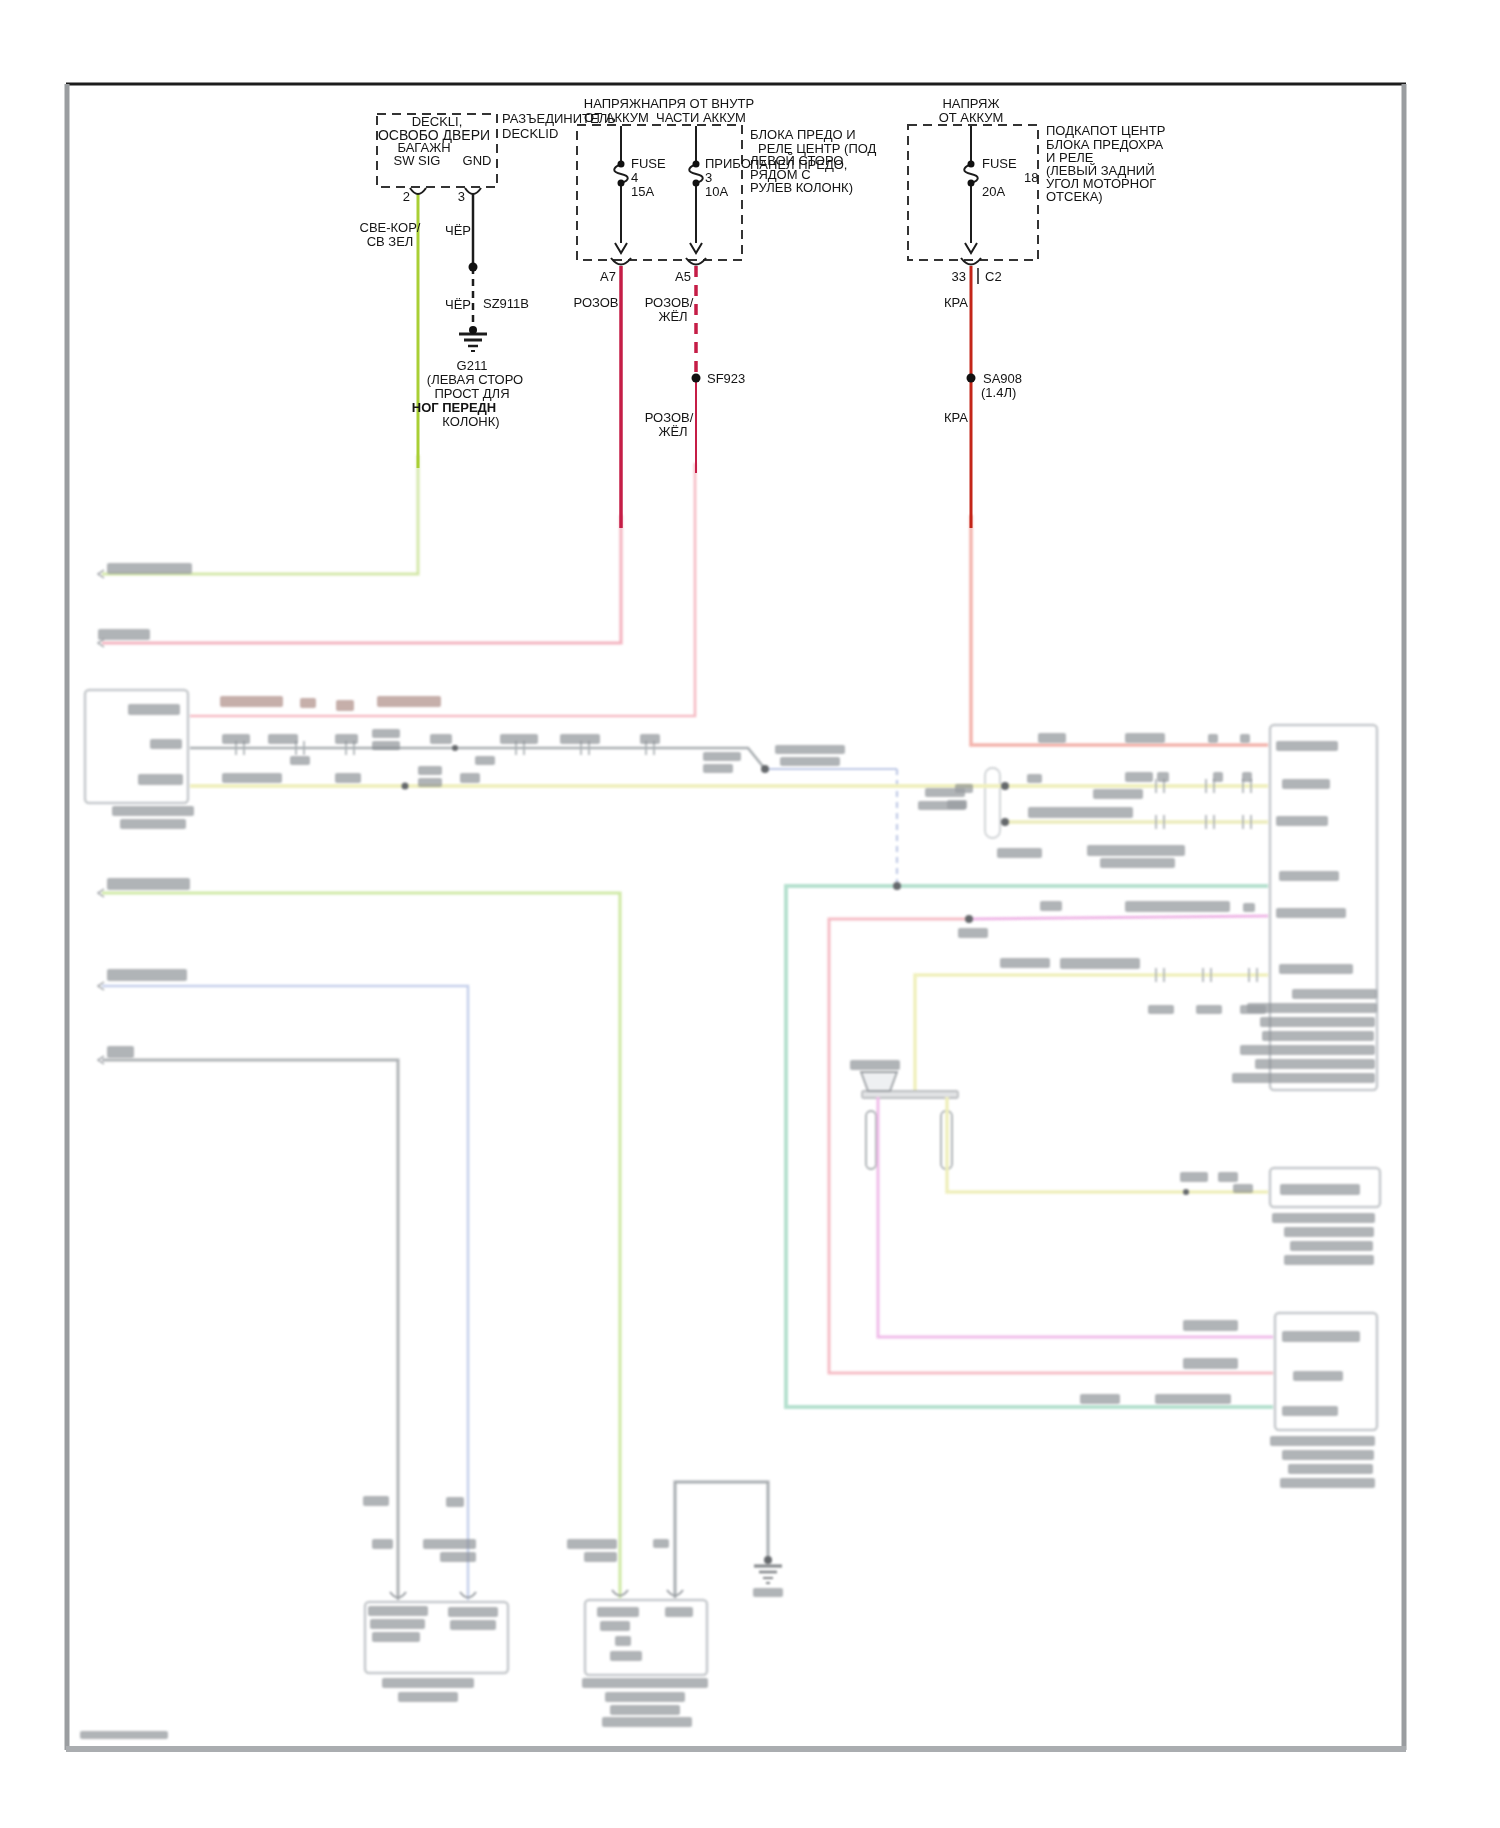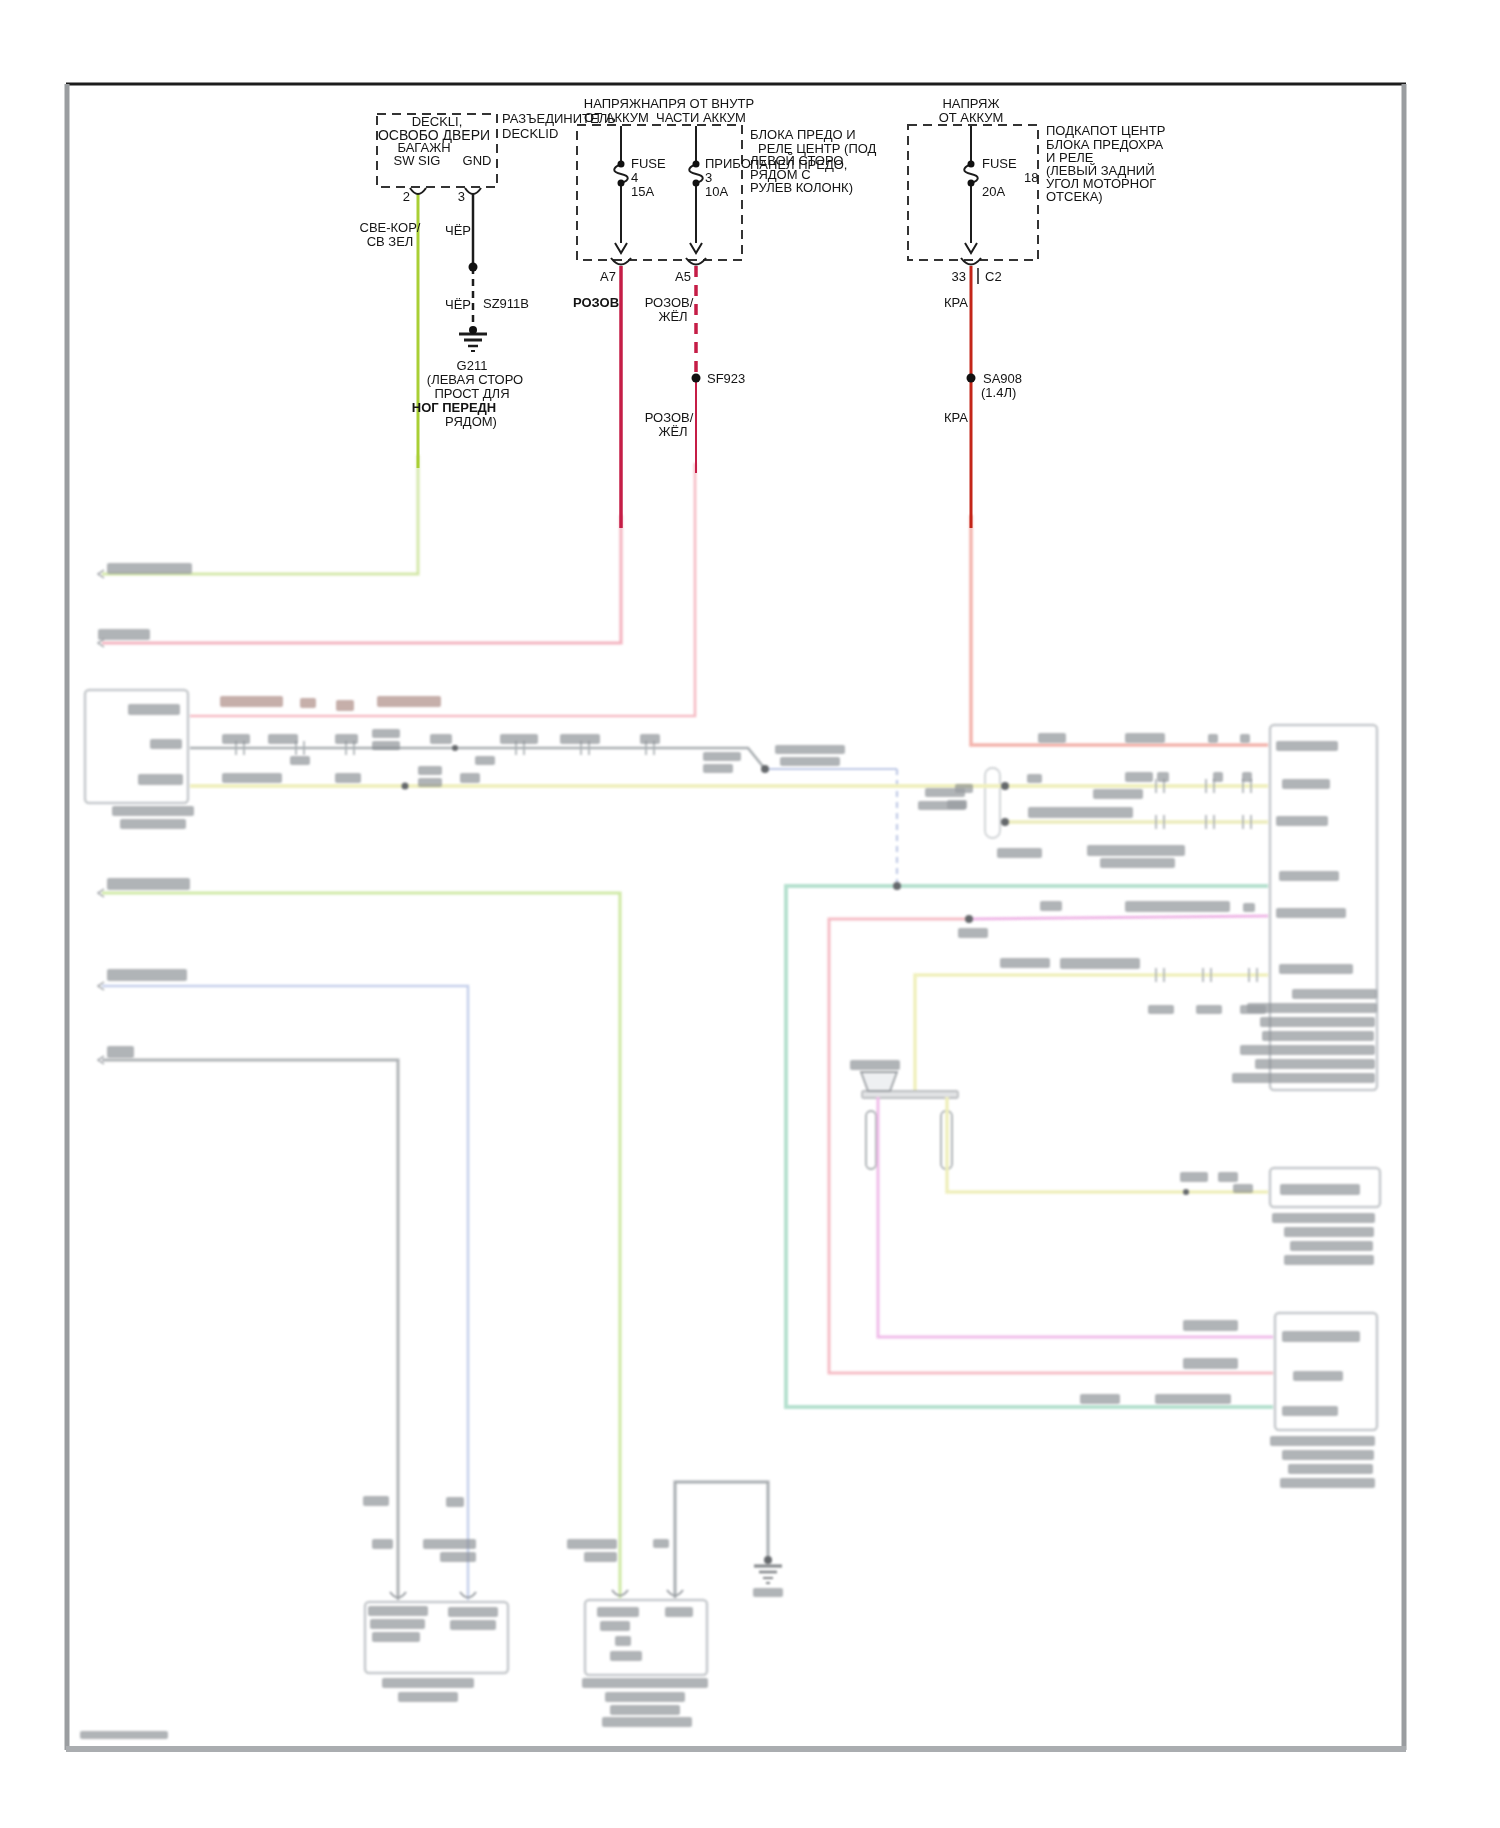--- a/index.html
+++ b/index.html
@@ -288,38 +288,38 @@
       <div class="txt r" style="left: 465px; top: 190px; font-size: 13px;">3</div>
       <div class="txt c" style="left: 390px; top: 221px; font-size: 13px;">СВЕ-КОР/</div>
       <div class="txt c" style="left: 390px; top: 235px; font-size: 13px;">СВ ЗЕЛ</div>
       <div class="txt c" style="left: 458px; top: 224px; font-size: 13px;">ЧЁР</div>
       <div class="txt l" style="left: 483px; top: 261px; font-size: 13px; margin-top: 36px;">SZ911B</div>
       <div class="txt c" style="left: 458px; top: 298px; font-size: 13px;">ЧЁР</div>
       <div class="txt c" style="left: 472px; top: 359px; font-size: 13px;">G211</div>
       <div class="txt c" style="left: 475px; top: 373px; font-size: 13px;">(ЛЕВАЯ СТОРО</div>
       <div class="txt c" style="left: 472px; top: 387px; font-size: 13px;">ПРОСТ ДЛЯ</div>
       <div class="txt c" style="left: 454px; top: 401px; font-size: 13px; font-weight: bold;">НОГ ПЕРЕДН</div>
-      <div class="txt c" style="left: 471px; top: 415px; font-size: 13px;">РЯДОМ)</div>
+      <div class="txt c" style="left: 471px; top: 415px; font-size: 13px;">КОЛОНК)</div>
       <div class="txt c" style="left: 669px; top: 97px; font-size: 13px;">НАПРЯЖНАПРЯ ОТ ВНУТР</div>
       <div class="txt c" style="left: 665px; top: 111px; font-size: 13px;">ОТ АККУМ  ЧАСТИ АККУМ</div>
       <div class="txt l" style="left: 631px; top: 157px; font-size: 13px;">FUSE</div>
       <div class="txt l" style="left: 631px; top: 171px; font-size: 13px;">4</div>
       <div class="txt l" style="left: 631px; top: 185px; font-size: 13px;">15A</div>
       <div class="txt l" style="left: 705px; top: 157px; font-size: 13px;">ПРИБО</div>
       <div class="txt l" style="left: 705px; top: 171px; font-size: 13px;">3</div>
       <div class="txt l" style="left: 705px; top: 185px; font-size: 13px;">10A</div>
       <div class="txt l" style="left: 750px; top: 128px; font-size: 13px;">БЛОКА ПРЕДО И</div>
       <div class="txt l" style="left: 750px; top: 142px; font-size: 13px; margin-left: 8px;">РЕЛЕ ЦЕНТР (ПОД</div>
       <div class="txt l" style="left: 750px; top: 154px; font-size: 13px;">ЛЕВОЙ СТОРО</div>
       <div class="txt l" style="left: 750px; top: 158px; font-size: 13px;">ПАНЕЛ ПРЕДО,</div>
       <div class="txt l" style="left: 750px; top: 168px; font-size: 13px;">РЯДОМ С</div>
       <div class="txt l" style="left: 750px; top: 181px; font-size: 13px;">РУЛЕВ КОЛОНК)</div>
       <div class="txt r" style="left: 616px; top: 270px; font-size: 13px;">A7</div>
       <div class="txt r" style="left: 691px; top: 270px; font-size: 13px;">A5</div>
-      <div class="txt c" style="left: 596px; top: 296px; font-size: 13px; font-weight: bold;">РОЗОВ</div>
+      <div class="txt c" style="left: 596px; top: 296px; font-size: 13px;">РОЗОВ</div>
       <div class="txt c" style="left: 669px; top: 296px; font-size: 13px;">РОЗОВ/</div>
       <div class="txt c" style="left: 673px; top: 310px; font-size: 13px;">ЖЁЛ</div>
       <div class="txt l" style="left: 707px; top: 372px; font-size: 13px;">SF923</div>
       <div class="txt c" style="left: 669px; top: 411px; font-size: 13px;">РОЗОВ/</div>
       <div class="txt c" style="left: 673px; top: 425px; font-size: 13px;">ЖЁЛ</div>
       <div class="txt c" style="left: 971px; top: 97px; font-size: 13px;">НАПРЯЖ</div>
       <div class="txt c" style="left: 971px; top: 111px; font-size: 13px;">ОТ АККУМ</div>
       <div class="txt l" style="left: 982px; top: 157px; font-size: 13px;">FUSE</div>
       <div class="txt l" style="left: 1024px; top: 171px; font-size: 13px;">18</div>
       <div class="txt l" style="left: 982px; top: 185px; font-size: 13px;">20A</div>

